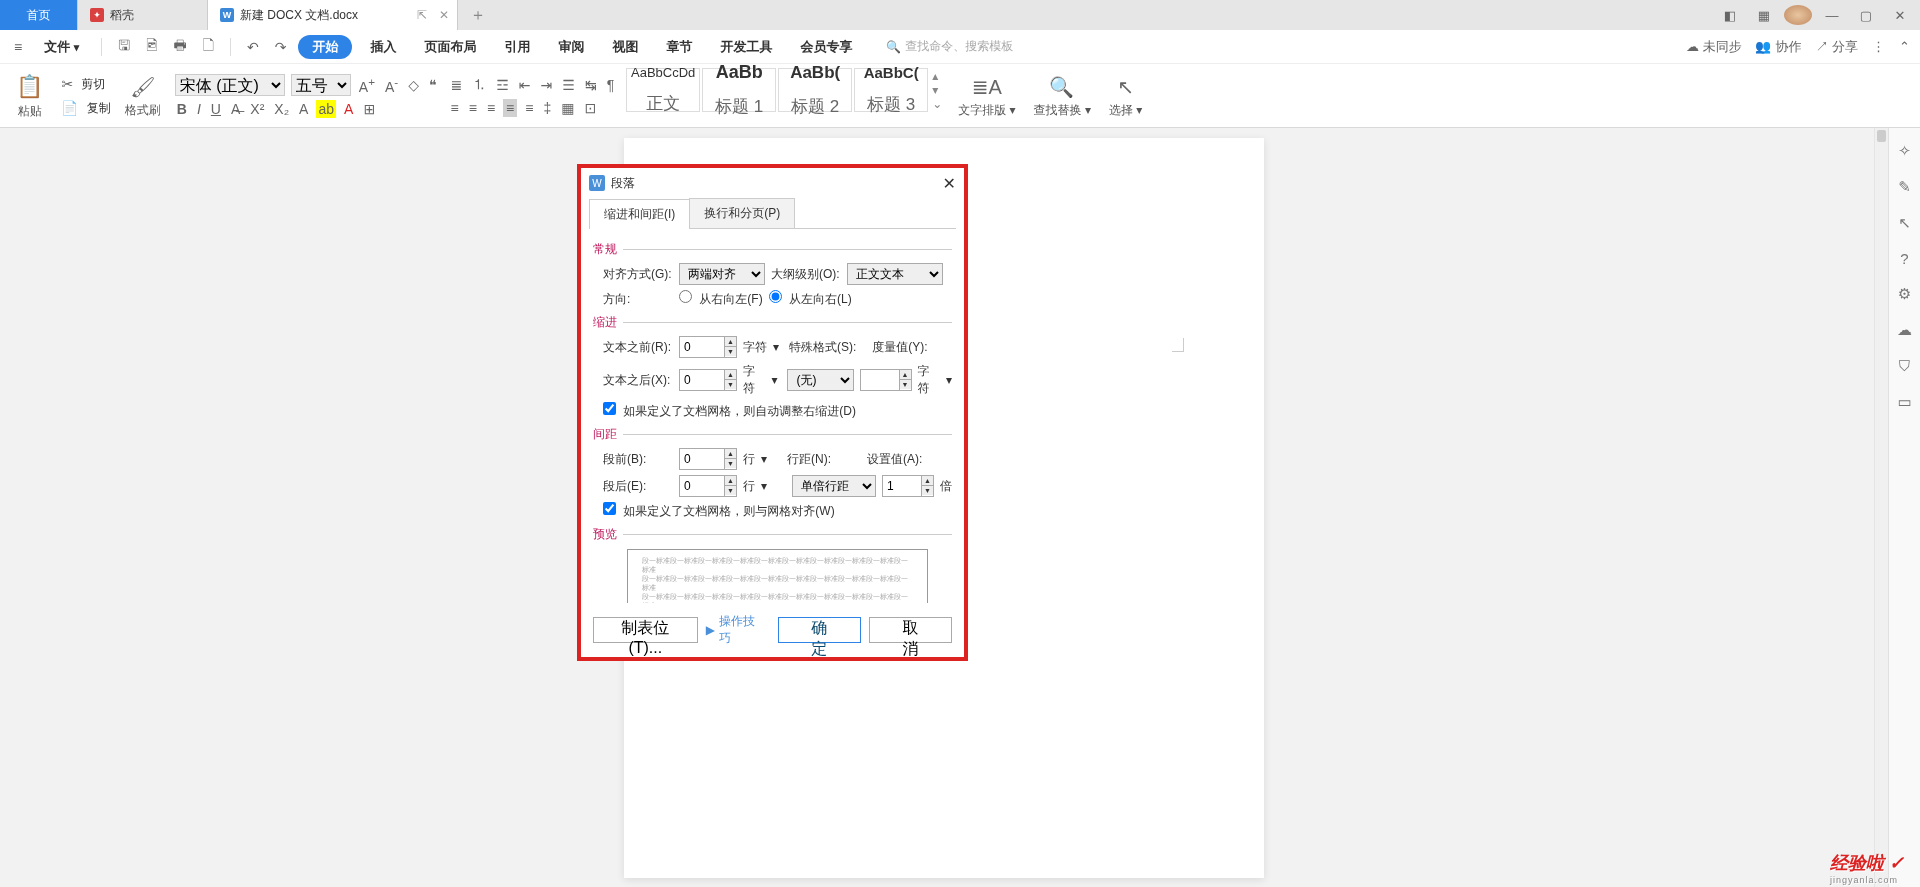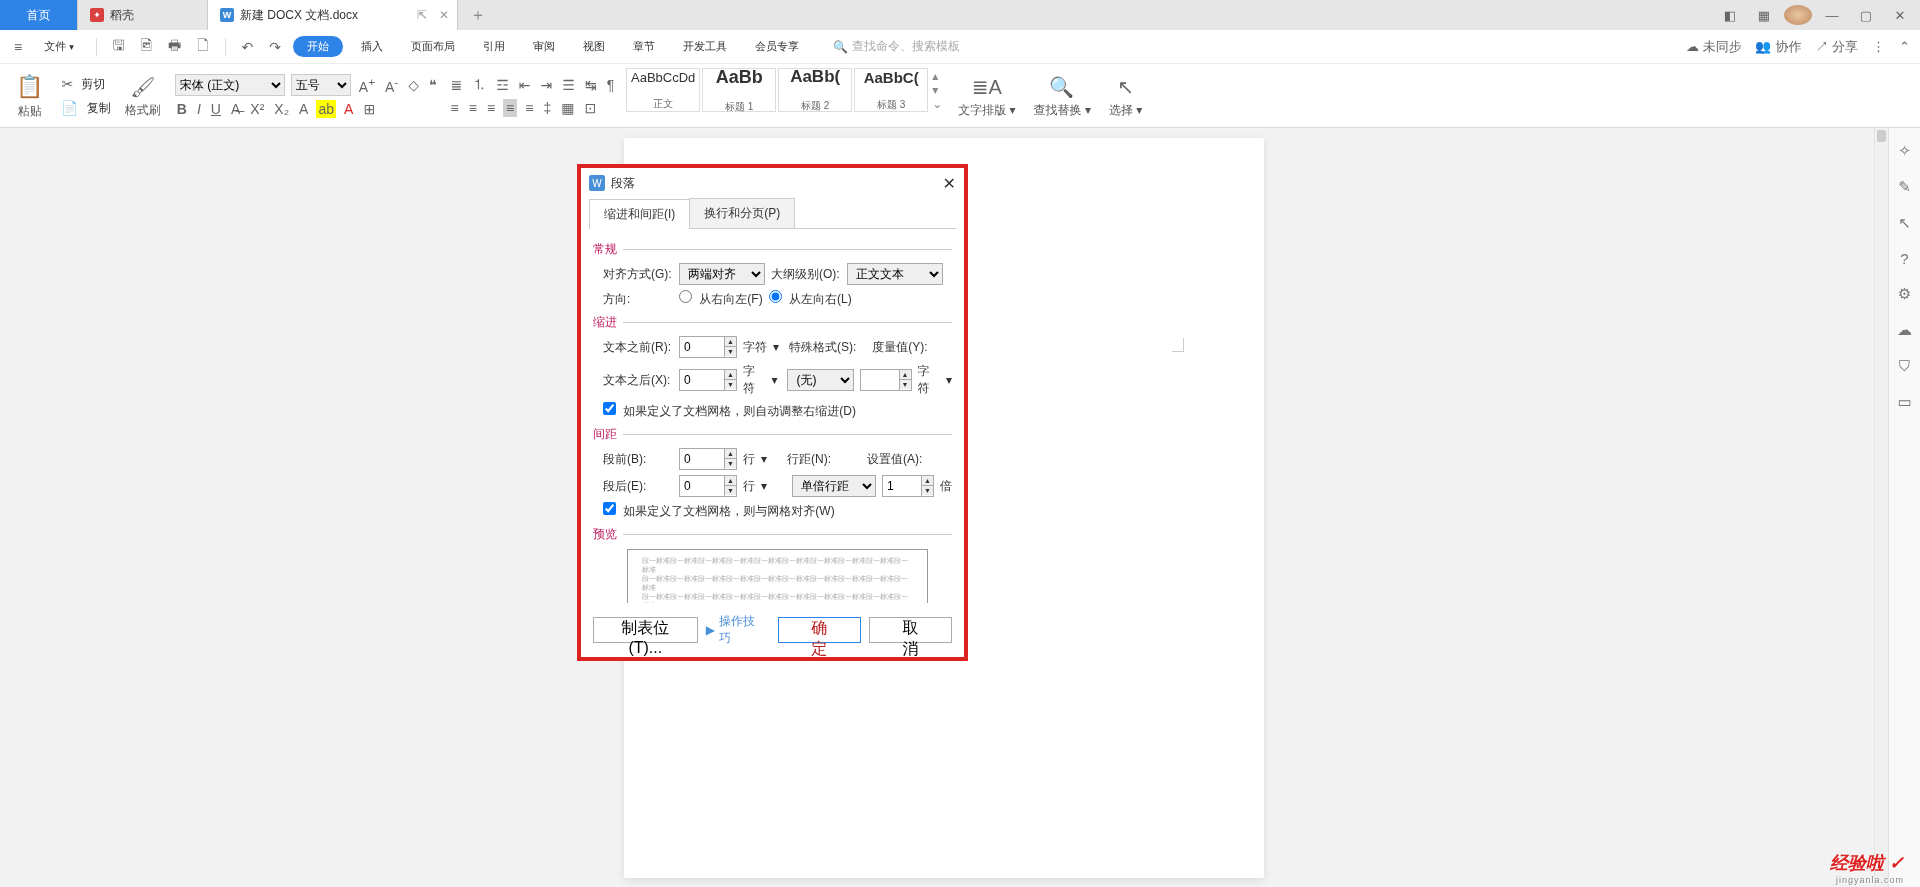--- a/index.html
+++ b/index.html
@@ -11,38 +11,38 @@
 .tab-bar .tab .close { position: absolute; right: 8px; color: #999; }
 .tab-bar .new-tab { width: 40px; display: flex; align-items: center; justify-content: center; cursor: pointer; color: #888; font-size: 16px; }
 .icon-docx { width: 14px; height: 14px; background: #3b88d8; color: #fff; display: inline-flex; align-items: center; justify-content: center; font-size: 9px; border-radius: 2px; font-weight: bold; }
 .icon-d { width: 14px; height: 14px; background: #d94040; color: #fff; display: inline-flex; align-items: center; justify-content: center; font-size: 9px; border-radius: 2px; }
 .tab-bar .win-ctrls { margin-left: auto; display: flex; align-items: center; gap: 6px; padding-right: 6px; }
 .tab-bar .win-ctrls span { width: 28px; text-align: center; cursor: pointer; color: #666; font-size: 13px; }
 .avatar { width: 20px; height: 20px; border-radius: 50%; background: radial-gradient(#e8c6a0,#c08860); display: inline-block; }
 
 .menu-bar { display: flex; align-items: center; height: 34px; padding: 0 10px; gap: 4px; border-bottom: 1px solid #eee; }
 .menu-bar .menu-left { display: flex; align-items: center; gap: 8px; }
-.menu-bar .menu-item { padding: 4px 10px; cursor: pointer; border-radius: 3px; font-size: 11px; }
+.menu-bar .menu-item { padding: 4px 10px; cursor: pointer; border-radius: 3px; font-size: 13px; font-weight: bold; }
 .menu-bar .menu-item.active { background: #2e84e6; color: #fff; border-radius: 12px; padding: 3px 14px; }
 .menu-bar .ico { color: #666; cursor: pointer; padding: 2px 4px; font-size: 14px; }
 .menu-bar .sep { width: 1px; height: 18px; background: #ddd; margin: 0 4px; }
 .menu-right { margin-left: auto; display: flex; align-items: center; gap: 14px; color: #666; font-size: 13px; }
 .search-box { color: #aaa; display: flex; align-items: center; gap: 4px; margin-left: 16px; }
 
 .ribbon { display: flex; align-items: flex-start; height: 64px; border-bottom: 1px solid #d9d9d9; padding: 4px 10px; gap: 10px; }
 .rgrp { display: flex; flex-direction: column; align-items: center; justify-content: center; height: 56px; padding: 0 4px; color: #555; }
 .rgrp .rtxt { font-size: 12px; margin-top: 2px; }
 .r-row { display: flex; align-items: center; gap: 6px; }
 .rico { color: #666; cursor: pointer; font-size: 14px; padding: 1px 2px; }
-select.fnt { height: 22px; font-size: 12px; border: 1px solid #ccc; }
+select.fnt { height: 22px; font-size: 16px; border: 1px solid #ccc; }
 .rcol { display: flex; flex-direction: column; gap: 6px; justify-content: center; height: 56px; }
 .styles { display: flex; gap: 2px; }
 .style-box { width: 74px; height: 44px; border: 1px solid #ddd; display: flex; flex-direction: column; align-items: center; justify-content: center; cursor: pointer; }
 .style-box .pv { font-size: 13px; }
-.style-box .nm { font-size: 10px; color: #666; margin-top: 12px; }
+.style-box .nm { font-size: 17px; color: #666; margin-top: 12px; }
 
 .workspace { position: absolute; top: 128px; bottom: 0; left: 0; right: 32px; background: #f2f2f2; display: flex; justify-content: center; padding-top: 10px; overflow: hidden; }
 .page { width: 640px; height: 740px; background: #fff; box-shadow: 0 2px 8px rgba(0,0,0,0.1); position: relative; }
 .page .marker-l, .page .marker-r { position: absolute; top: 200px; width: 12px; height: 14px; border: 1px solid #ccc; border-top: none; }
 .page .marker-l { left: 80px; border-right: none; }
 .page .marker-r { right: 80px; border-left: none; }
 
 .side-panel { position: absolute; right: 0; top: 128px; bottom: 0; width: 32px; background: #f9f9f9; border-left: 1px solid #e0e0e0; display: flex; flex-direction: column; align-items: center; gap: 18px; padding-top: 14px; }
 .side-panel span { color: #777; cursor: pointer; font-size: 15px; }
 .scrollbar-stub { position: absolute; right: 32px; top: 128px; width: 14px; bottom: 0; background: #f0f0f0; border-left: 1px solid #e4e4e4; }
@@ -63,25 +63,25 @@
 .frow label { min-width: 70px; }
 select.sel, input.inp { height: 22px; border: 1px solid #aaa; font-size: 12px; padding: 0 4px; }
 input.inp { width: 46px; }
 .spin-wrap { display: flex; }
 .spin-btns { display: flex; flex-direction: column; border: 1px solid #aaa; border-left: none; }
 .spin-btns span { font-size: 7px; line-height: 9px; padding: 0 2px; cursor: pointer; background: #eee; border-bottom: 1px solid #aaa; }
 .spin-btns span:last-child { border: none; }
 .preview-box { border: 1px solid #999; height: 62px; margin: 6px 24px 0 34px; padding: 6px 14px; font-size: 7px; color: #aaa; line-height: 9px; overflow: hidden; }
 .dlg-foot { display: flex; align-items: center; gap: 8px; padding: 10px 12px; }
 .btn { height: 26px; padding: 0 14px; border: 1px solid #aaa; background: #fff; cursor: pointer; font-size: 16px; }
-.btn.primary { border: 1px solid #2e84e6; color: #b91c1c; padding: 0 26px; }
+.btn.primary { border: 1px solid #2e84e6; color: #0c4a6e; padding: 0 26px; }
 .tips { color: #4a90d9; cursor: pointer; display: flex; align-items: center; gap: 4px; font-size: 12px; }
 input[type=radio], input[type=checkbox] { margin-right: 4px; }
 .watermark { position: absolute; right: 16px; bottom: 2px; color: #d22; font-weight: bold; font-style: italic; font-size: 18px; text-shadow: 1px 1px 0 #fff; }
-.watermark .sub { font-size: 9px; color: #888; font-style: normal; display: block; text-align: right; font-weight: normal; letter-spacing: 1px; }
+.watermark .sub { font-size: 9px; color: #888; font-style: normal; display: block; font-weight: normal; letter-spacing: 1px; }
 </style>
 </head>
 <body>
 
 <div class="tab-bar">
   <div class="tab home">
       <span>首页</span>
     </div>
   <div class="tab">
       <span class="icon-d">✦</span>

